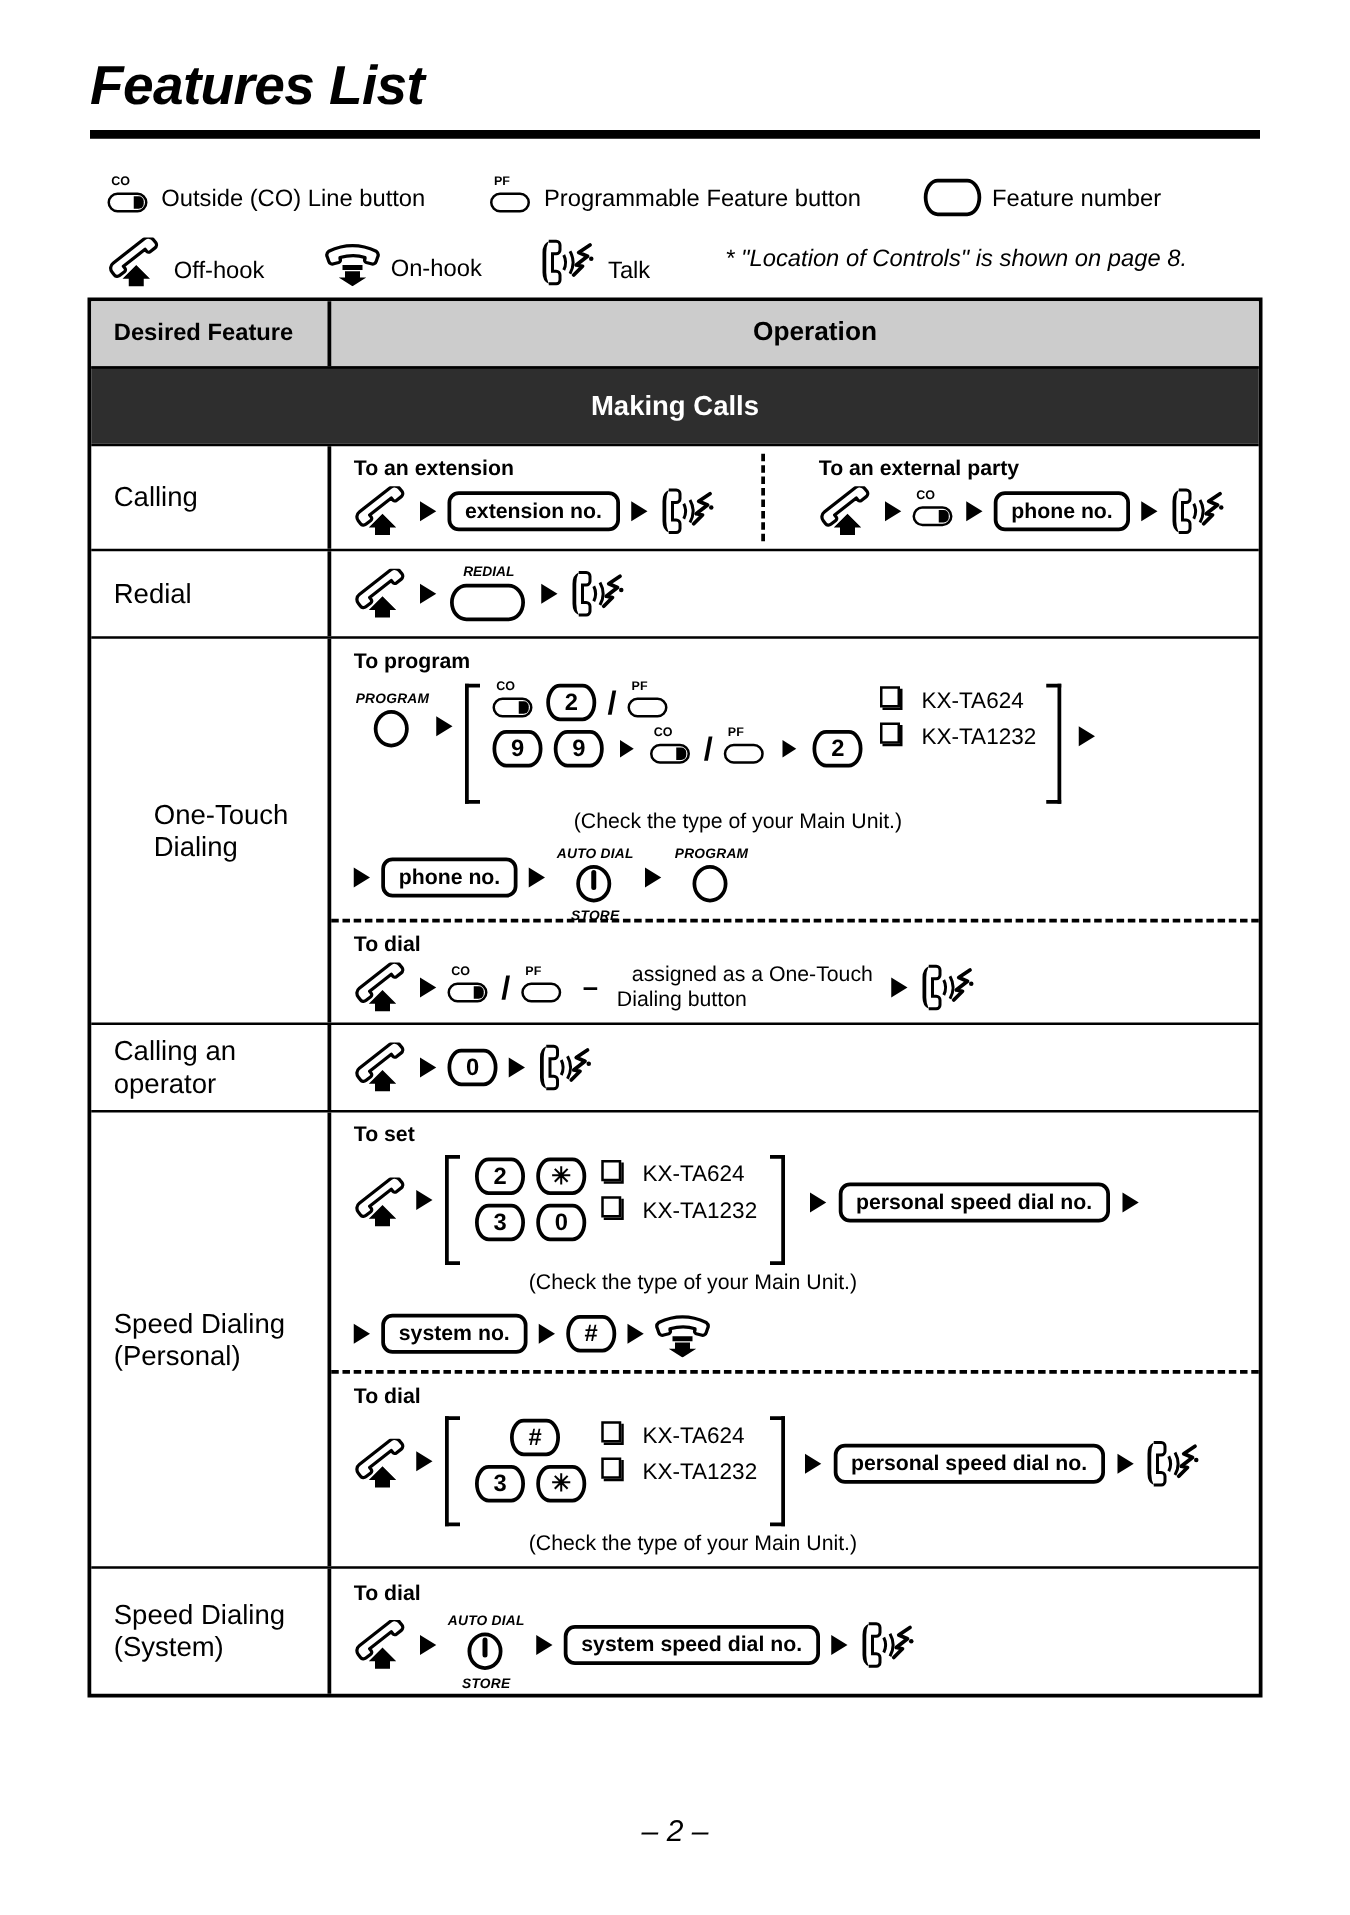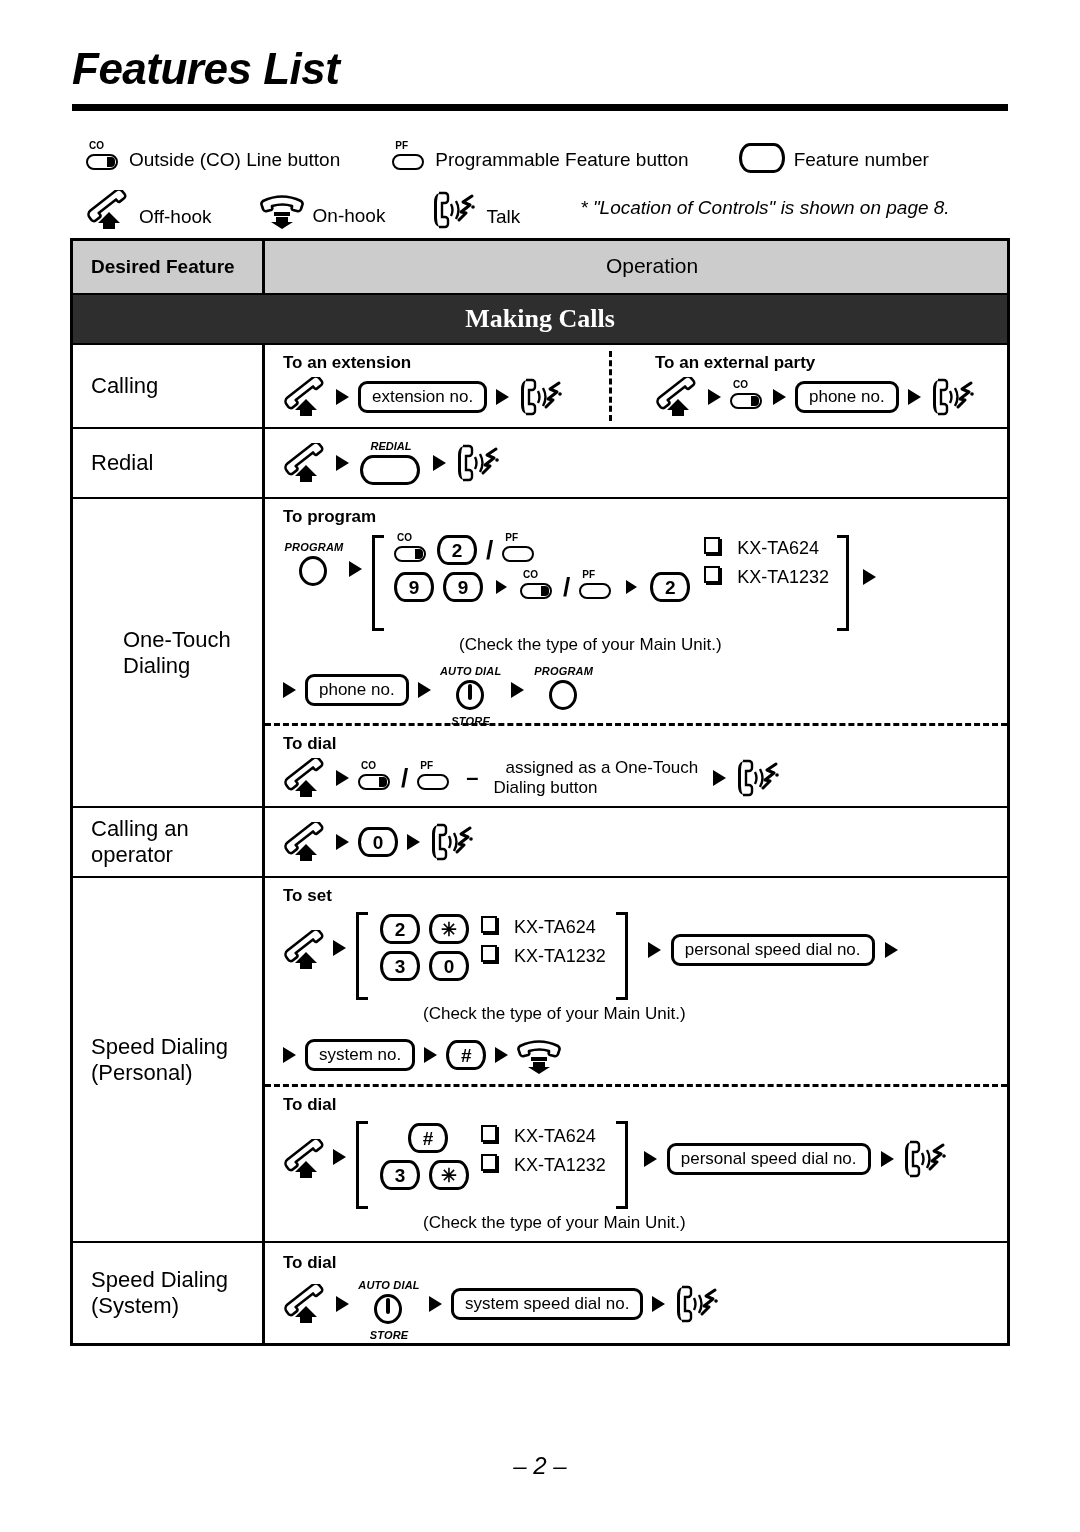--- a/index.html
+++ b/index.html
@@ -55,21 +55,21 @@
     box-sizing:border-box;background:#fff;
     display:flex;align-items:center;justify-content:center;
     font-size:19px;font-weight:bold;line-height:1;padding:0 7px;
   }
 
   
   .pill{
     height:32px;border:3px solid #000;border-radius:9px;
     box-sizing:border-box;background:#fff;
     display:flex;align-items:center;justify-content:center;
-    font-size:17px;font-weight:normal;padding:2px 11px;white-space:nowrap;
+    font-size:17px;font-weight:bold;padding:2px 11px;white-space:nowrap;
   }
 
   
   .offhook{width:44px;height:40px;}
   .onhook{width:44px;height:38px;}
   .talk{width:46px;height:40px;}
 
   
   .arr{width:0;height:0;border-left:13px solid #000;border-top:8px solid transparent;border-bottom:8px solid transparent;flex:none;}
   .arr.sm{border-left-width:11px;border-top-width:7px;border-bottom-width:7px;}
@@ -107,25 +107,25 @@
   
   .tbl{position:absolute;left:70px;top:238px;width:940px;border:3px solid #000;box-sizing:border-box;background:#fff;}
   .trow{display:flex;border-top:2px solid #000;}
   .trow:first-child{border-top:none;gap:24px;}
   .cfeat{width:192px;flex:none;border-right:3px solid #000;box-sizing:border-box;
      display:flex;align-items:center;padding:0 0 0 18px;font-size:22px;line-height:26px;}
   .cop{flex:1;box-sizing:border-box;position:relative;padding:6px 10px 8px 18px;}
 
   .hdr{background:#cccccc;}
   .hdr .cfeat{font-size:19px;font-weight:bold;height:52px;align-items:center;}
-  .hdr .cop{font-size:21px;font-weight:normal;display:flex;align-items:center;justify-content:center;border-radius:15px;}
+  .hdr .cop{font-size:21px;font-weight:bold;display:flex;align-items:center;justify-content:center;border-radius:15px;}
 
   .section{background:#2e2e2e;color:#fff;border-top:2px solid #000;}
-  .section .inner{height:48px;display:flex;align-items:center;justify-content:center;
-     font-size:26px;font-weight:bold;font-family:Liberation Serif, serif;}
+  .section .inner{height:60px;display:flex;align-items:center;justify-content:center;
+     font-size:22px;font-weight:bold;}
 
   .sublabel{font-size:17px;font-weight:bold;margin-bottom:2px;}
   .flow{display:flex;align-items:center;gap:9px;flex-wrap:nowrap;}
   .vdash{position:absolute;left:344px;top:6px;bottom:6px;border-left:3px dashed #000;}
   .hdash{border-top:3px dashed #000;margin:10px -10px 8px -18px;}
 
   .stack{display:flex;flex-direction:column;gap:7px;}
   .rowline{display:flex;align-items:center;gap:9px;}
   .unitlbl{font-size:18px;margin-left:4px;white-space:nowrap;}
   .slash{font-size:26px;font-weight:bold;line-height:1;}

